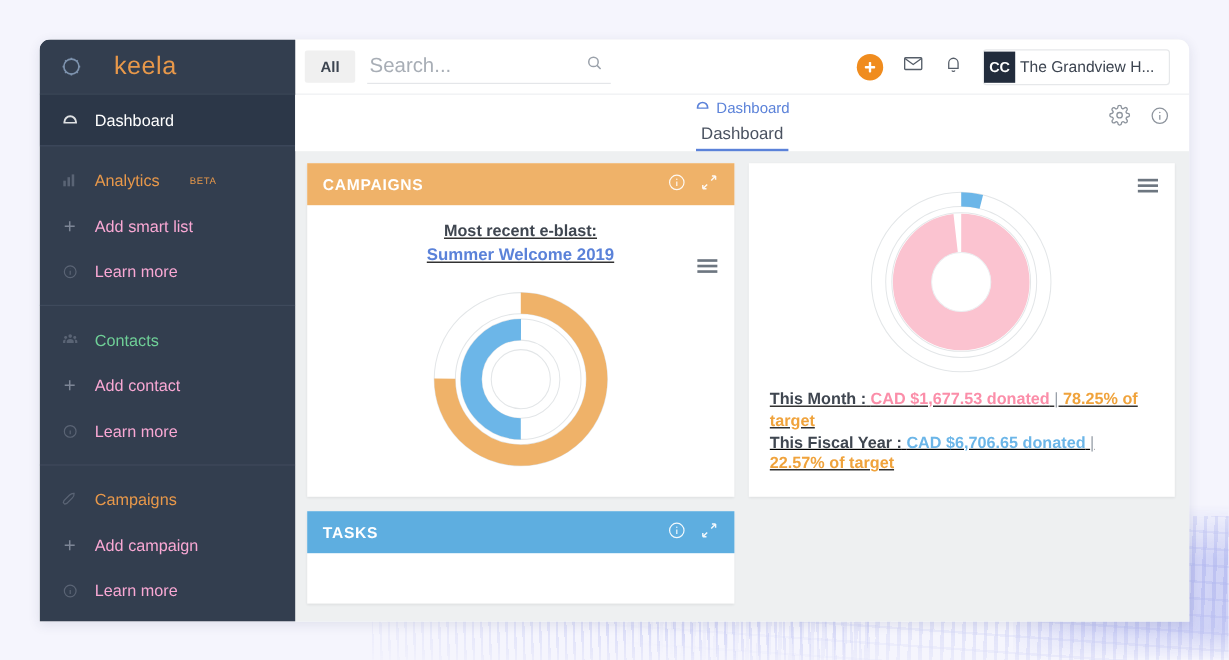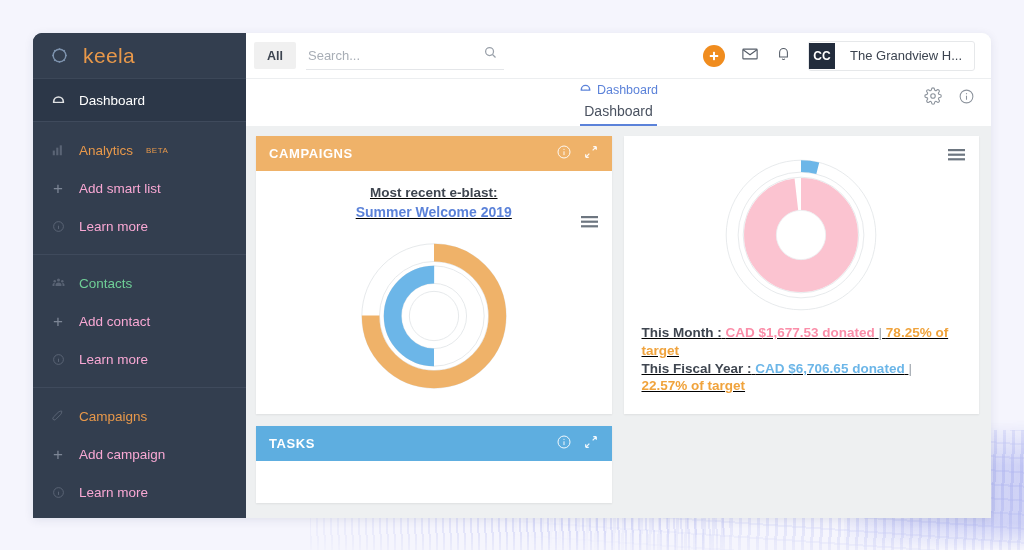--- a/index.html
+++ b/index.html
@@ -32,51 +32,51 @@
   .app-window{
     position:absolute;left:33px;top:33px;width:958px;height:485px;
     background:#fff;border-radius:9px 9px 0 0;overflow:hidden;
     box-shadow:0 2px 10px rgba(40,50,90,.10);
     display:flex;
   }
 
   
   .sidebar{width:213px;min-width:213px;background:#333e4f;color:#c3c9d4;
            position:relative;overflow:hidden;}
-  .logo-row{height:45px;display:flex;align-items:center;gap:13px;padding:0 0 0 16px;
+  .logo-row{height:45px;display:flex;align-items:center;gap:25px;padding:0 0 0 16px;
             border-bottom:1px solid #3c4758;background:#333e4f;}
   .logo-mark{width:21px;height:21px;flex:none;}
   .logo-text{font-size:21px;color:#e8984a;letter-spacing:.4px;line-height:1;}
   .nav-item{display:flex;align-items:center;gap:13px;padding:0 0 0 17px;height:38px;font-size:13.5px;}
   .nav-item.active{background:#2c3748;height:42px;}
   .nav-item .ico{width:16px;display:flex;align-items:center;justify-content:center;flex:none;opacity:.85;}
   .nav-group{border-top:1px solid #3f4a5c;padding:9px 0 9px 0;}
   .nav-label{color:#fff;}
   .nav-sub{color:#f9a8d4;}
   .nav-dim .ico{opacity:.45;}
   .plus-ico{font-size:17px;color:#8b93a3;line-height:1;}
-  .beta{font-size:8px;vertical-align:super;margin-left:0;letter-spacing:.5px;}
+  .beta{font-size:8px;vertical-align:super;margin-left:12px;letter-spacing:.5px;}
 
   
   .main{flex:1;display:flex;flex-direction:column;background:#eef0f1;min-width:0;}
   .topbar{height:45px;background:#fff;display:flex;align-items:center;
           padding:0 14px 0 0;gap:0;border-bottom:1px solid #eceef0;}
   .scope-btn{background:#f0f0f0;border:none;height:27px;padding:0 13px;margin-left:8px;
              font-size:12.5px;font-weight:bold;color:#3c4450;border-radius:2px;cursor:pointer;}
   .search-wrap{flex:1;position:relative;margin-left:10px;margin-right:10px;max-width:300px;}
   .search-input{width:100%;border:none;border-bottom:1px solid #e4e6e9;height:26px;
-                font-size:13px;color:#444;outline:none;font-family:inherit;background:transparent;}
+                font-size:17px;color:#444;outline:none;font-family:inherit;background:transparent;}
   .search-input::placeholder{color:#a8aeb6;}
   .search-ico{position:absolute;right:2px;top:4px;color:#9aa1aa;}
   .spacer{flex:1;}
   .top-actions{display:flex;align-items:center;gap:16px;padding-right:2px;}
   .plus-btn{width:22px;height:22px;border-radius:50%;background:#f08c1e;
             display:flex;align-items:center;justify-content:center;cursor:pointer;}
   .plus-btn:after{content:"";position:absolute;}
-  .user-chip{display:flex;align-items:center;gap:15px;border:1px solid #e6e8ea;border-radius:3px;
+  .user-chip{display:flex;align-items:center;gap:4px;border:1px solid #e6e8ea;border-radius:3px;
              height:28px;padding:0 12px 0 0;cursor:pointer;}
   .avatar{width:26px;height:26px;background:#222c3c;color:#fff;font-size:12px;font-weight:bold;
           display:flex;align-items:center;justify-content:center;}
   .user-name{font-size:13px;color:#3c4450;}
 
   .tabbar{background:#fff;position:relative;padding:3px 0 0 0;}
   .crumb{display:flex;align-items:center;justify-content:center;gap:5px;font-size:12.5px;color:#5b82d9;}
   .tab-row{display:flex;align-items:flex-end;justify-content:center;height:28px;}
   .tab{font-size:14px;color:#4a5260;padding:0 4px 5px;border-bottom:2px solid #5b82d9;}
   .tab-icons{position:absolute;right:16px;top:8px;display:flex;gap:16px;align-items:center;color:#8d949d;}

